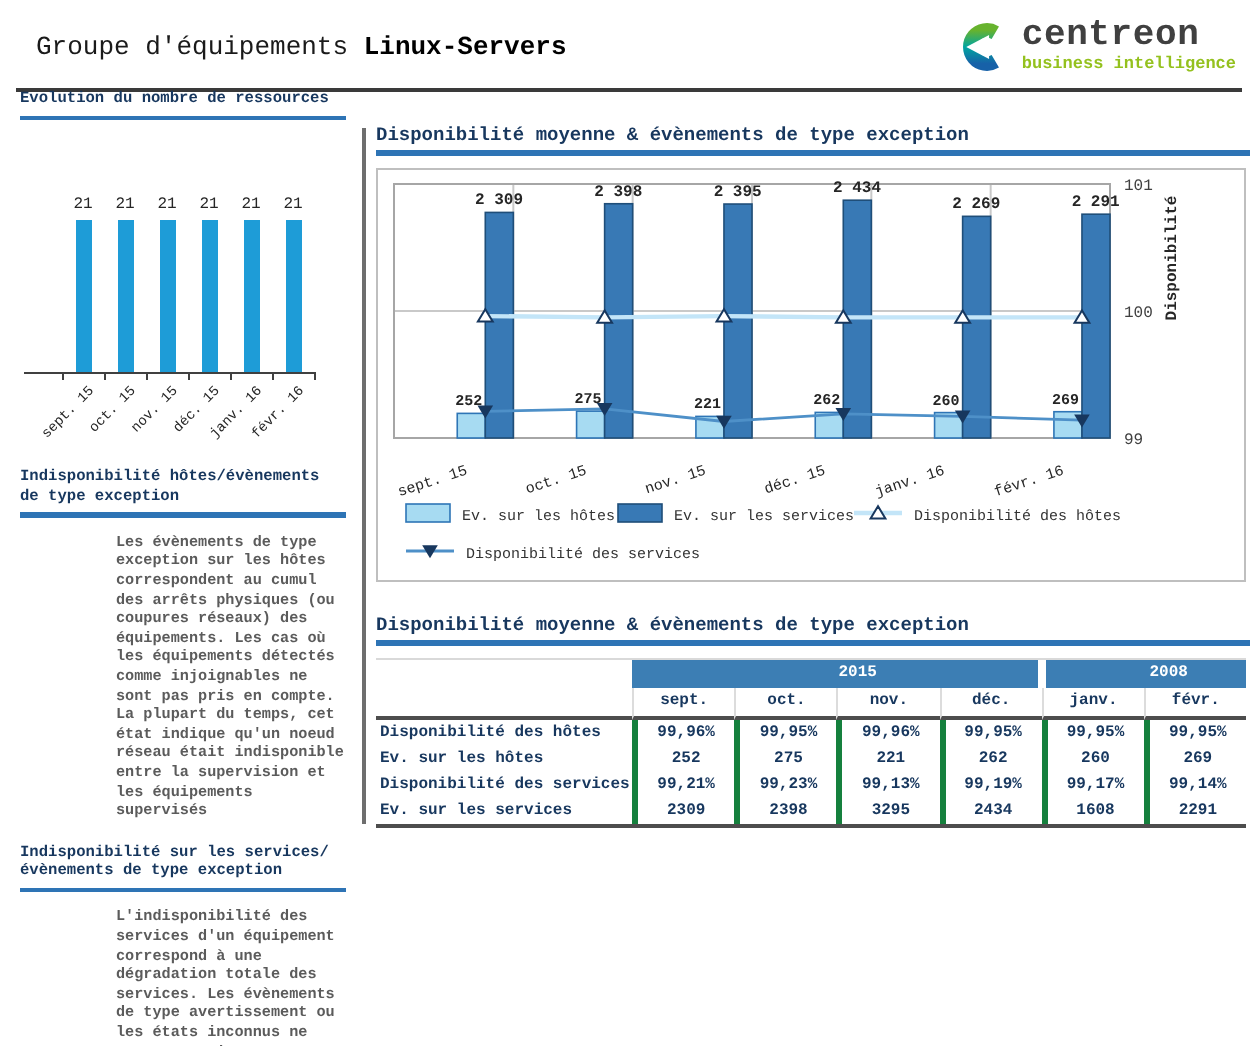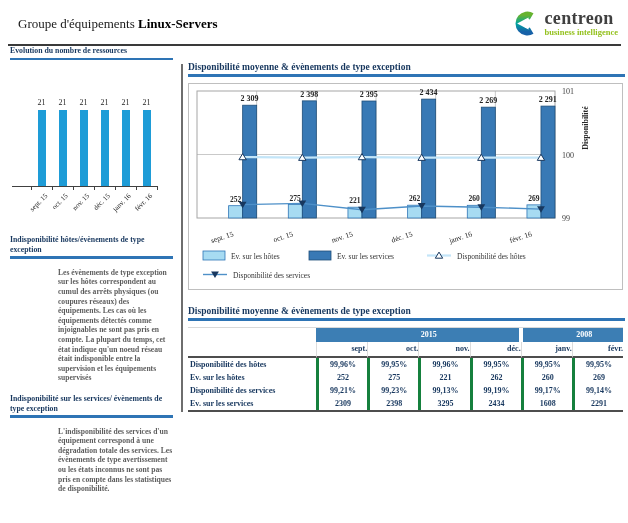--- a/index.html
+++ b/index.html
@@ -1,18 +1,18 @@
 <!DOCTYPE html>
 <html><head>
 <meta charset="utf-8">
 <style>
   * { margin:0; padding:0; box-sizing:border-box; }
   html,body { background:#fff; }
   .page { position:relative; width:628px; height:523px; background:#fff;
-          font-family:Liberation Serif, serif; overflow:hidden; }
+          font-family:Liberation Mono, monospace; overflow:hidden; }
 
   
   .hdr-title { position:absolute; left:18px; top:16px; font-size:13px; color:#1a1a1a; }
   .hdr-title b { font-weight:bold; color:#000; }
   .logo { position:absolute; right:10px; top:10px; display:flex; align-items:flex-start; }
   .logo-txt { display:flex; flex-direction:column; margin-left:4px; }
   .logo-name { font-size:18px; font-weight:bold; color:#404040; letter-spacing:.3px; line-height:17px; }
   .logo-sub  { font-size:8.5px; font-weight:bold; color:#94C11E; line-height:10px; }
   .hdr-rule { position:absolute; left:8px; top:44px; width:613px; height:2px; background:#3a3a3a; }
 
@@ -41,21 +41,21 @@
 
   
   .avail-table { margin-top:6px; width:435px; display:grid;
                  grid-template-columns:128px repeat(6, 1fr);
                  grid-template-rows:14px 16px repeat(4, 13px);
                  border-top:1px solid #D9D9D9; border-bottom:2px solid #4d4d4d;
                  font-size:8px; font-weight:bold; color:#17375E; }
   .yr-banner { background:#3C7EB4; color:#fff; text-align:center; line-height:14px;padding-left:23px; }
   .yr-2015 { grid-column:2 / span 4; margin-right:2px; }
   .yr-2016 { grid-column:6 / span 2; margin-left:2px; }
-  .t-month { text-align:right; line-height:14px; border-bottom:2px solid #4d4d4d; border-left:1px solid #DCDCDC; }
+  .t-month { text-align:center; line-height:14px; border-bottom:2px solid #4d4d4d; border-left:1px solid #DCDCDC; }
   .t-month-blank { border-bottom:2px solid #4d4d4d; }
   .t-label { text-align:left; line-height:13px; padding-left:2px; white-space:nowrap; }
   .t-cell { text-align:center; line-height:13px; border-left:3px solid #15803d; }
 </style>
 </head>
 <body>
 
 <div class="page">
 
   <div class="hdr-title">

